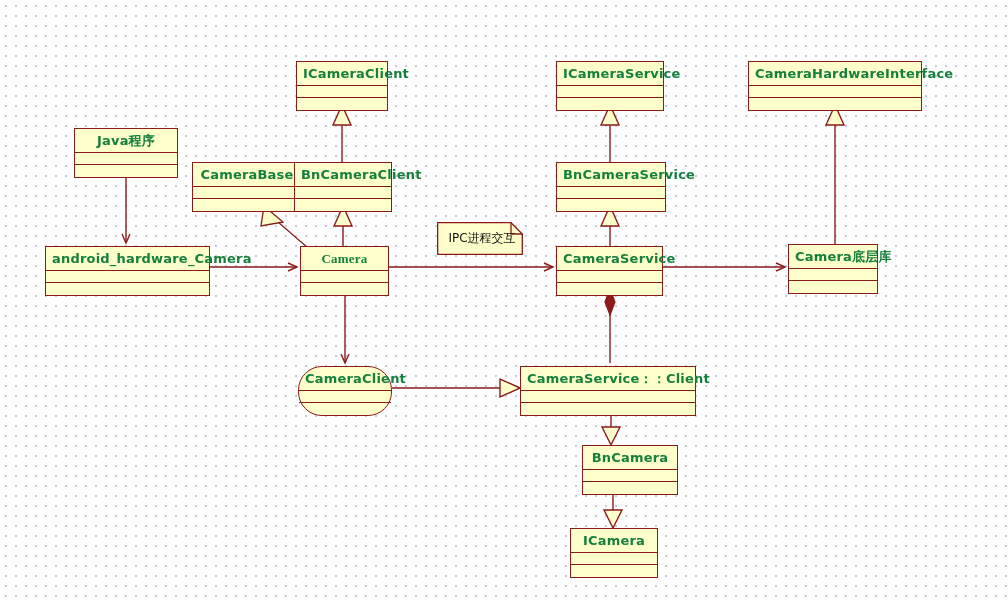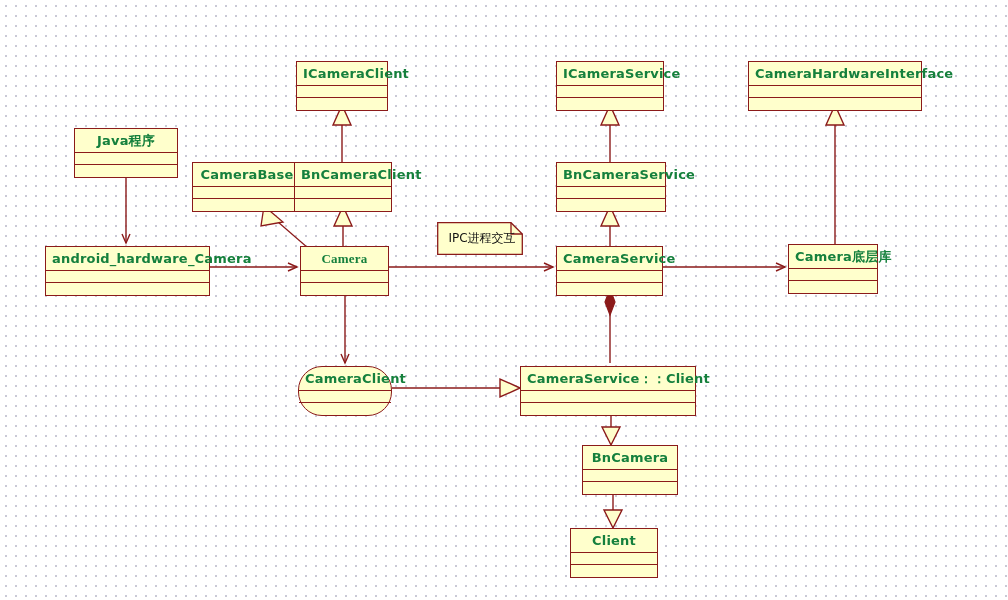--- a/index.html
+++ b/index.html
@@ -259,21 +259,21 @@
     <div class="uml-ops"></div>
   </div>
 
   <div class="uml-class" style="left:563px; top:445px; width:96px;margin-left:19px;">
     <div class="uml-name">BnCamera</div>
     <div class="uml-attrs"></div>
     <div class="uml-ops"></div>
   </div>
 
   <div class="uml-class" style="left:570px; top:528px; width:88px;">
-    <div class="uml-name">Client</div>
+    <div class="uml-name">ICamera</div>
     <div class="uml-attrs"></div>
     <div class="uml-ops"></div>
   </div>
 
   <div class="uml-note" style="left:437px; top:222px; width:96px; height:33px;">
     <svg class="note-shape" width="86" height="33" viewBox="0 0 86 33" xmlns="http://www.w3.org/2000/svg">
       <path d="M0.7,0.7 L74,0.7 L85.3,12 L85.3,32.3 L0.7,32.3 Z" fill="#ffffcc" stroke="#8b1a1a" stroke-width="1.3"></path>
       <path d="M74,0.7 L74,12 L85.3,12" fill="none" stroke="#8b1a1a" stroke-width="1.3"></path>
     </svg>
     <div class="note-text">IPC进程交互</div>

